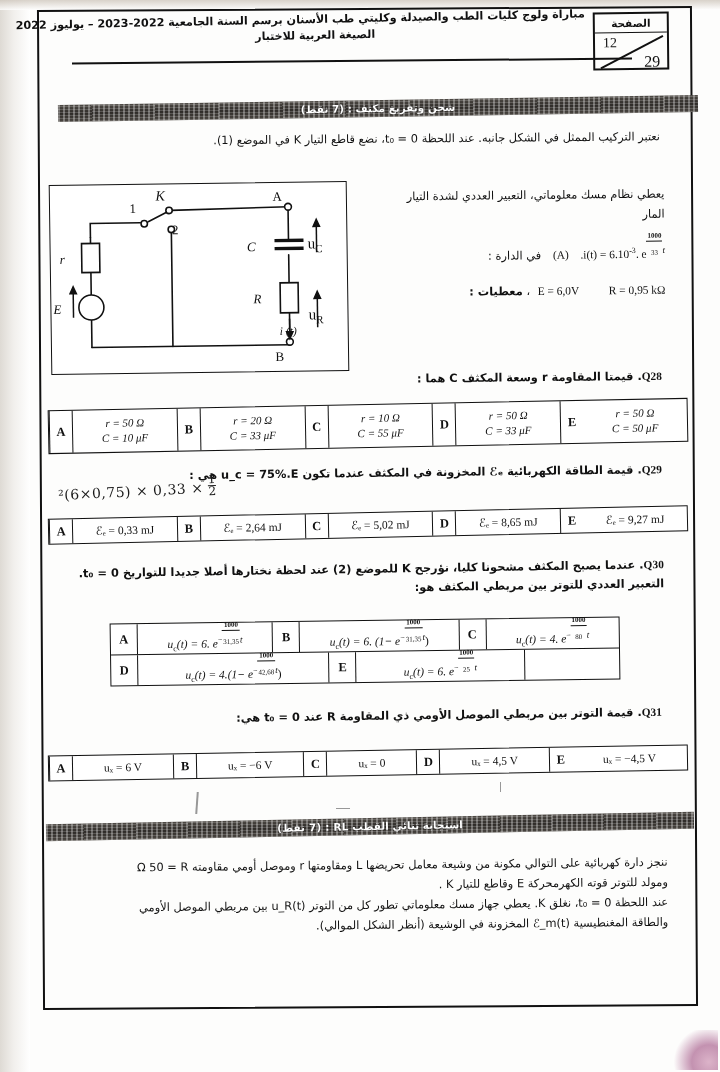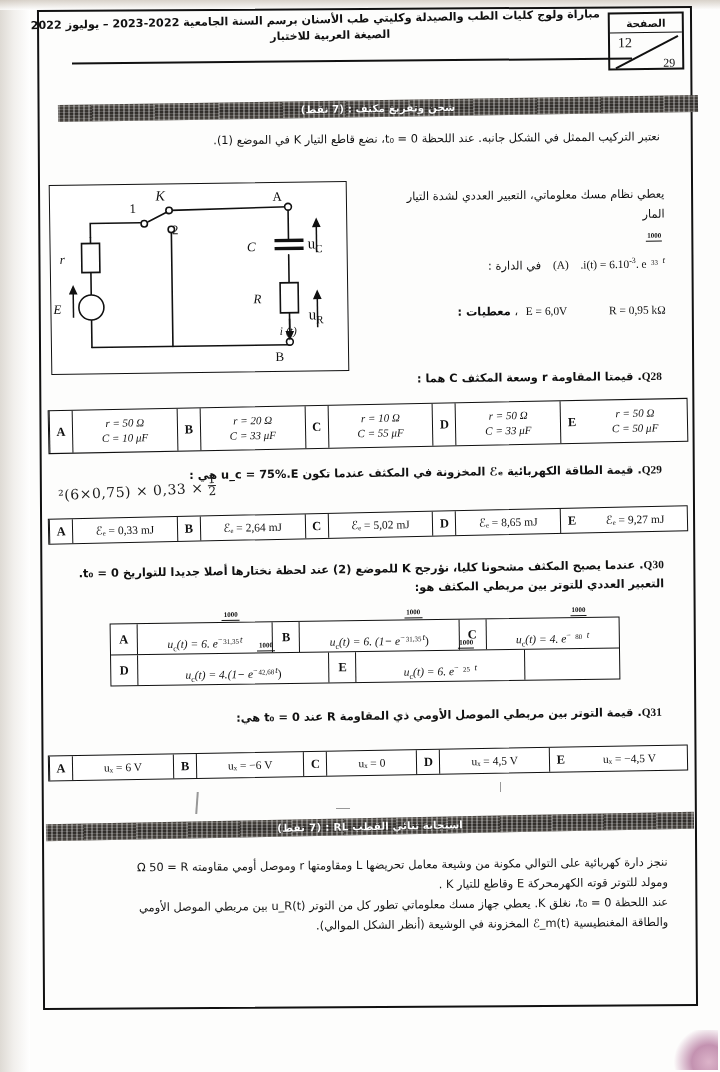--- a/index.html
+++ b/index.html
@@ -59,21 +59,21 @@
     height: 1000px;
     border: 2.2px solid #111;
     box-sizing: border-box;
     transform: rotate(-0.35deg);
     background: transparent;
   }
 
   
   #header-zone {
     position: absolute;
-    left: 42px;
+    left: 27px;
     top: 10px;
     width: 650px;
     height: 62px;
   }
   #page-number-box {
     position: absolute;
     right: 8px;
     top: 2px;
     width: 76px;
     height: 58px;
@@ -115,21 +115,21 @@
     position: absolute;
     left: 8px;
     top: 2px;
     font-size: 14px;
     font-family: "Liberation Serif", serif;
   }
   #page-number-box .pg-tot {
     position: absolute;
     right: 7px;
     bottom: 0px;
-    font-size: 12px;
+    font-size: 16px;
     font-family: "Liberation Serif", serif;
   }
   #header-text {
     position: absolute;
     right: 92px;
     top: 2px;
     width: 540px;
     text-align: center;
     font-family: "DejaVu Sans", sans-serif;
     transform: rotate(-1.2deg);
@@ -256,21 +256,21 @@
   .frac-exp {
     display: inline-block;
     vertical-align: 0.55em;
     font-size: 7px;
     text-align: center;
     line-height: 7.5px;
     font-family: "Liberation Serif", serif;
     font-style: normal;
   }
   .frac-exp .num { display: block; border-bottom: .8px solid #111; padding: 0 1px; font-weight: bold; }
-  .frac-exp .den { display: block; padding: 18px 1px; }
+  .frac-exp .den { display: block; padding: 8px 1px; }
 
   
   .q-prompt {
     position: absolute;
     direction: rtl;
     text-align: right;
     font-family: "DejaVu Sans", sans-serif;
     font-size: 11.4px;
     font-weight: 600;
     color: #111;
@@ -512,21 +512,21 @@
 </div>
 
 <div id="given-block" class="ar">
   <div class="gl">يعطي نظام مسك معلوماتي، التعبير العددي لشدة التيار المار</div>
   <div class="eq-row">
     <span class="mthu">.<span>i(t) = 6.10</span><sup style="font-size:8px">-3</sup><span>. e</span><span class="frac-exp"><span class="num">1000</span><span class="den">33</span></span><i style="font-size:9px;vertical-align:0.5em">t</i></span>
     <span style="margin:0 8px" class="mthu">(A)</span>
     <span>في الدارة :</span>
   </div>
   <div class="data-row">
-    <span class="mth" style="margin-left:38px">R = 0,95 kΩ</span>
+    <span class="mth" style="margin-left:26px">R = 0,95 kΩ</span>
     <span class="mth">E = 6,0V</span>
     <span style="margin-right:4px">،</span>
     <span style="font-weight:700">معطيات :</span>
   </div>
 </div>
 
 <div id="q28-prompt" class="q-prompt">
   <span class="qid">Q28</span><span>. </span><span>قيمتا المقاومة r وسعة المكثف C هما :</span>
 </div>
 <div id="q28-table" class="opt-table">

